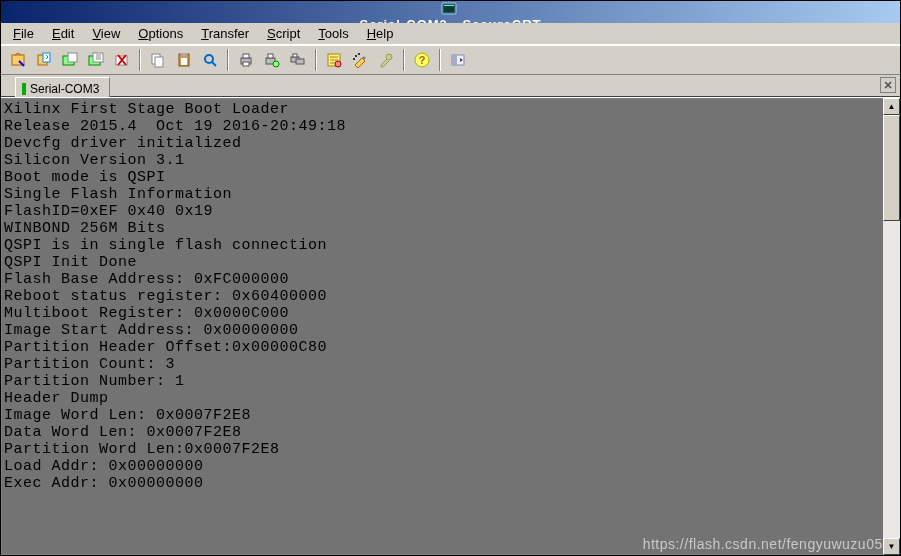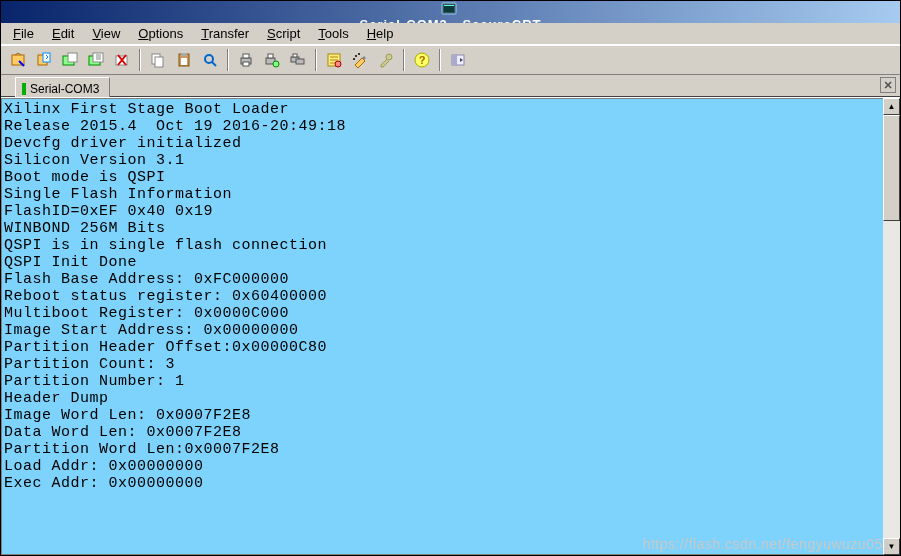--- a/index.html
+++ b/index.html
@@ -118,21 +118,21 @@
     cursor: pointer;
   }
   
   .term-wrap {
     flex: 1;
     display: flex;
     border-top: 1px solid #fff;
   }
   .terminal {
     flex: 1;
-    background: #7dd3fc;
+    background: #737373;
     color: #000;
     font-family: "Courier New", monospace;
     font-size: 15px;
     line-height: 17px;
     letter-spacing: 0.5px;
     padding: 2px 2px;
     white-space: pre;
     overflow: hidden;
     border: 1px solid #808080;
     border-right: none;

